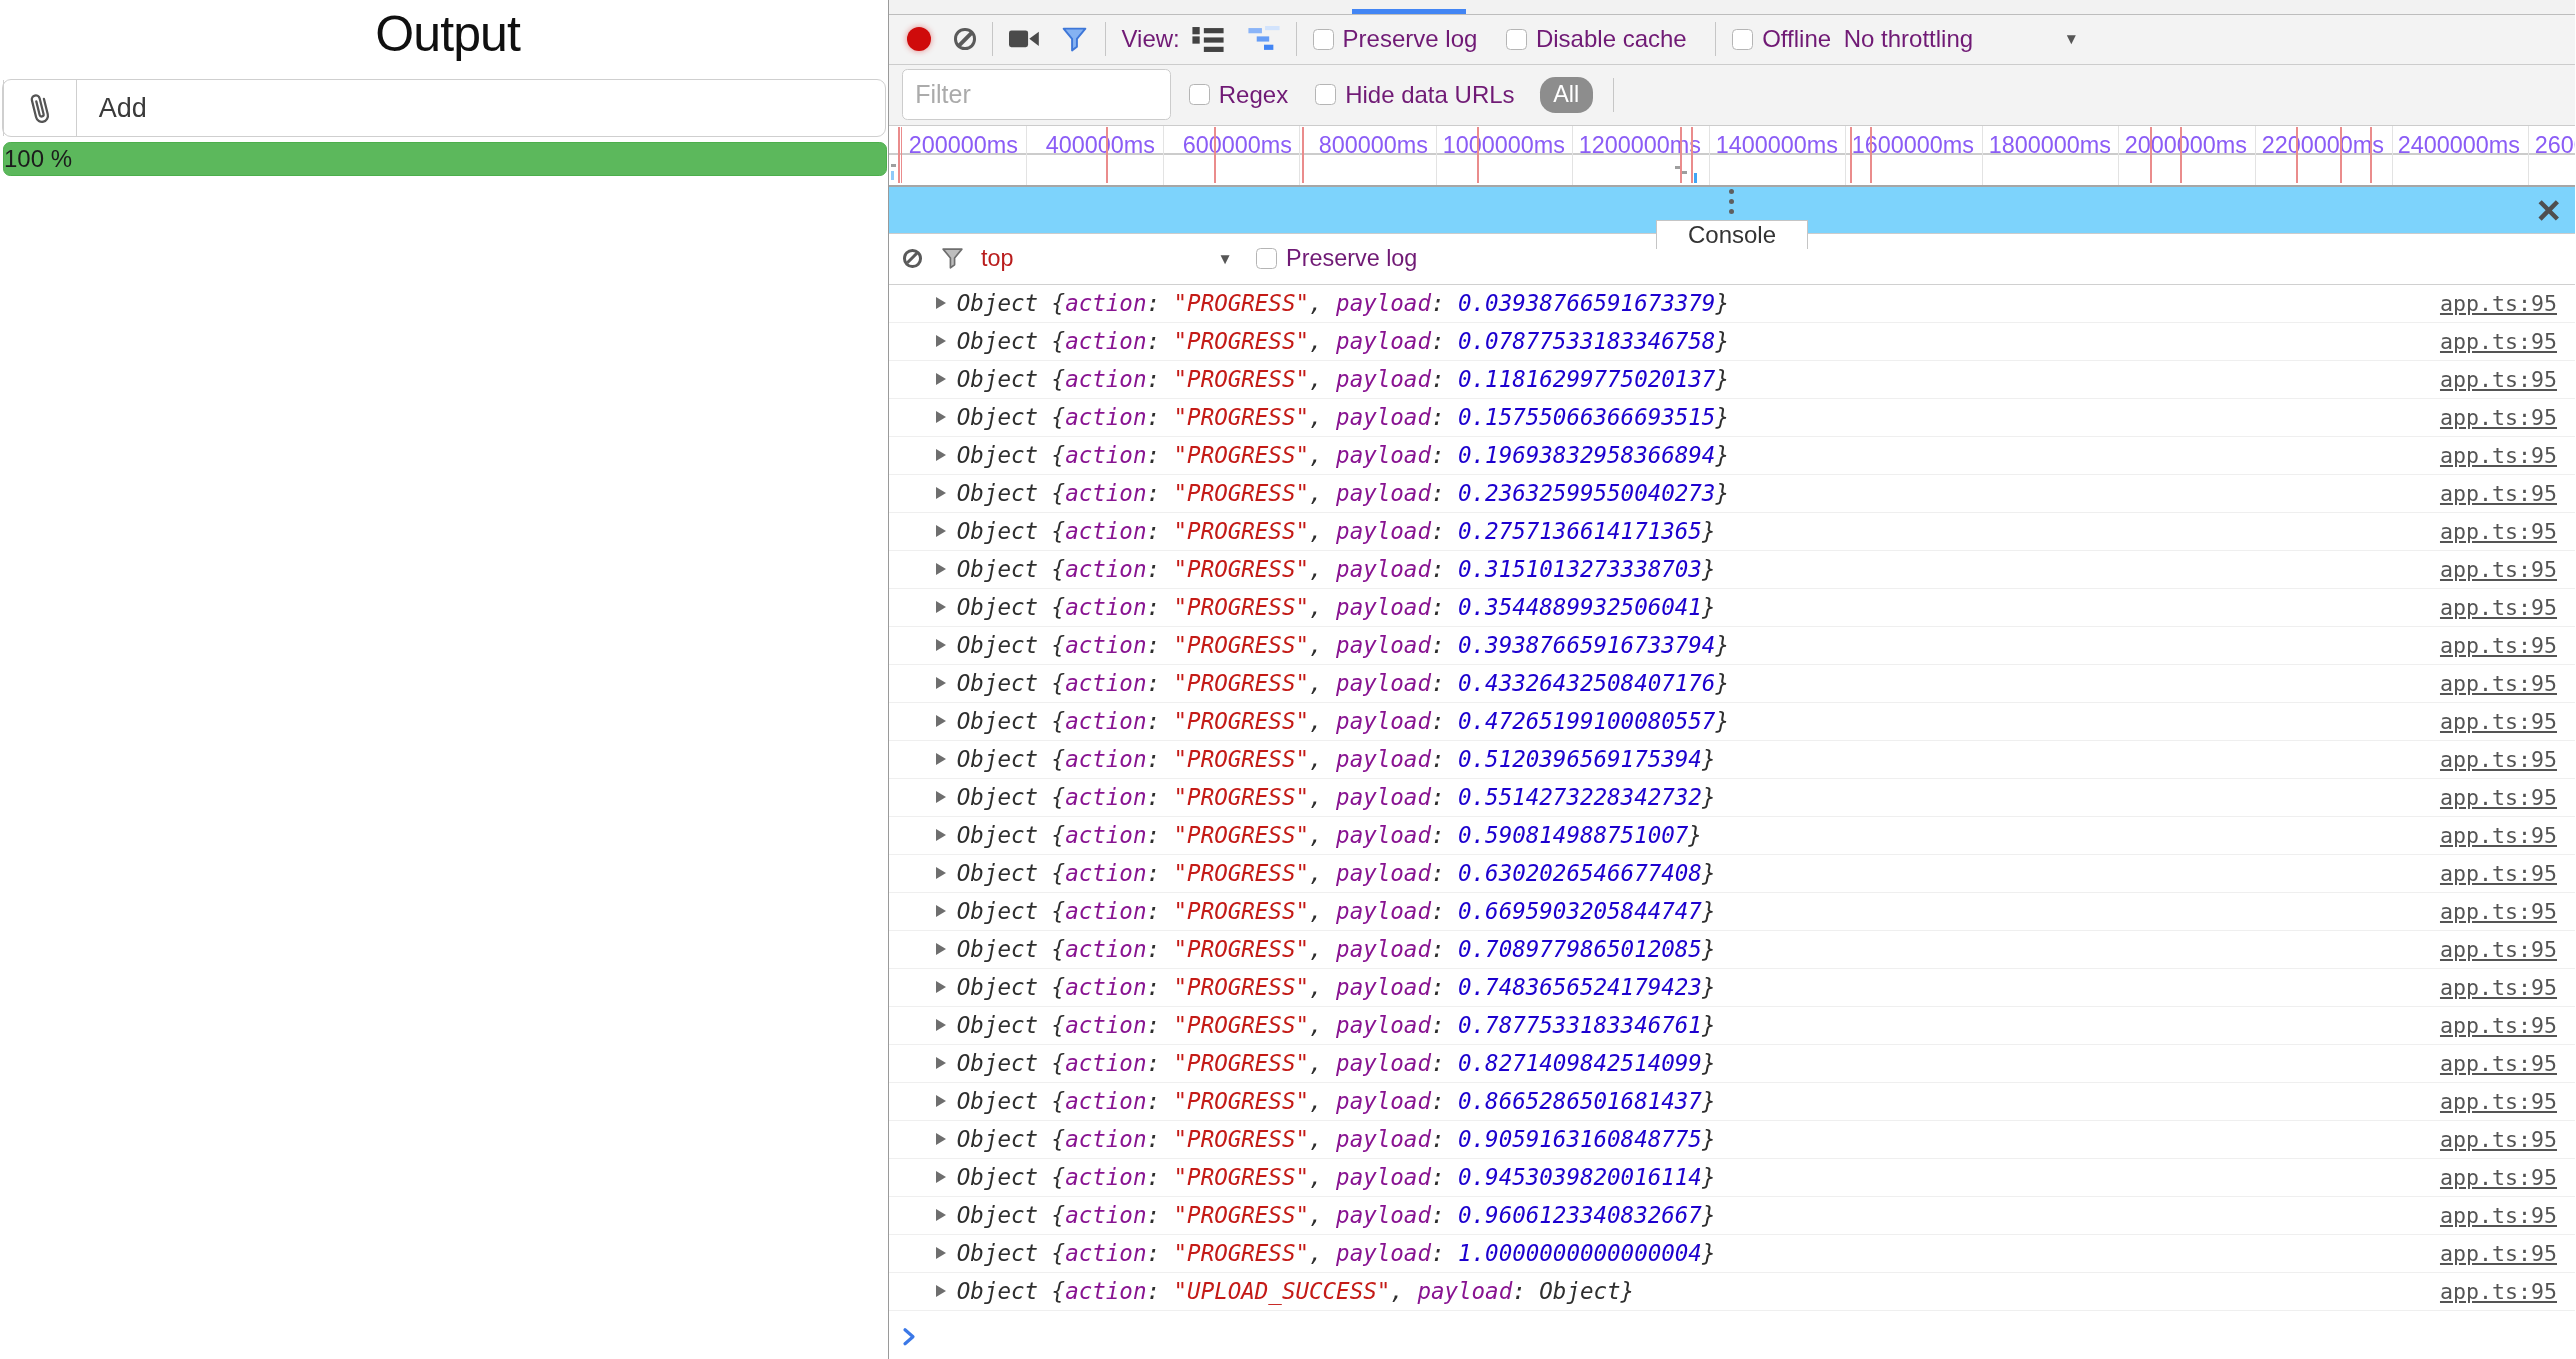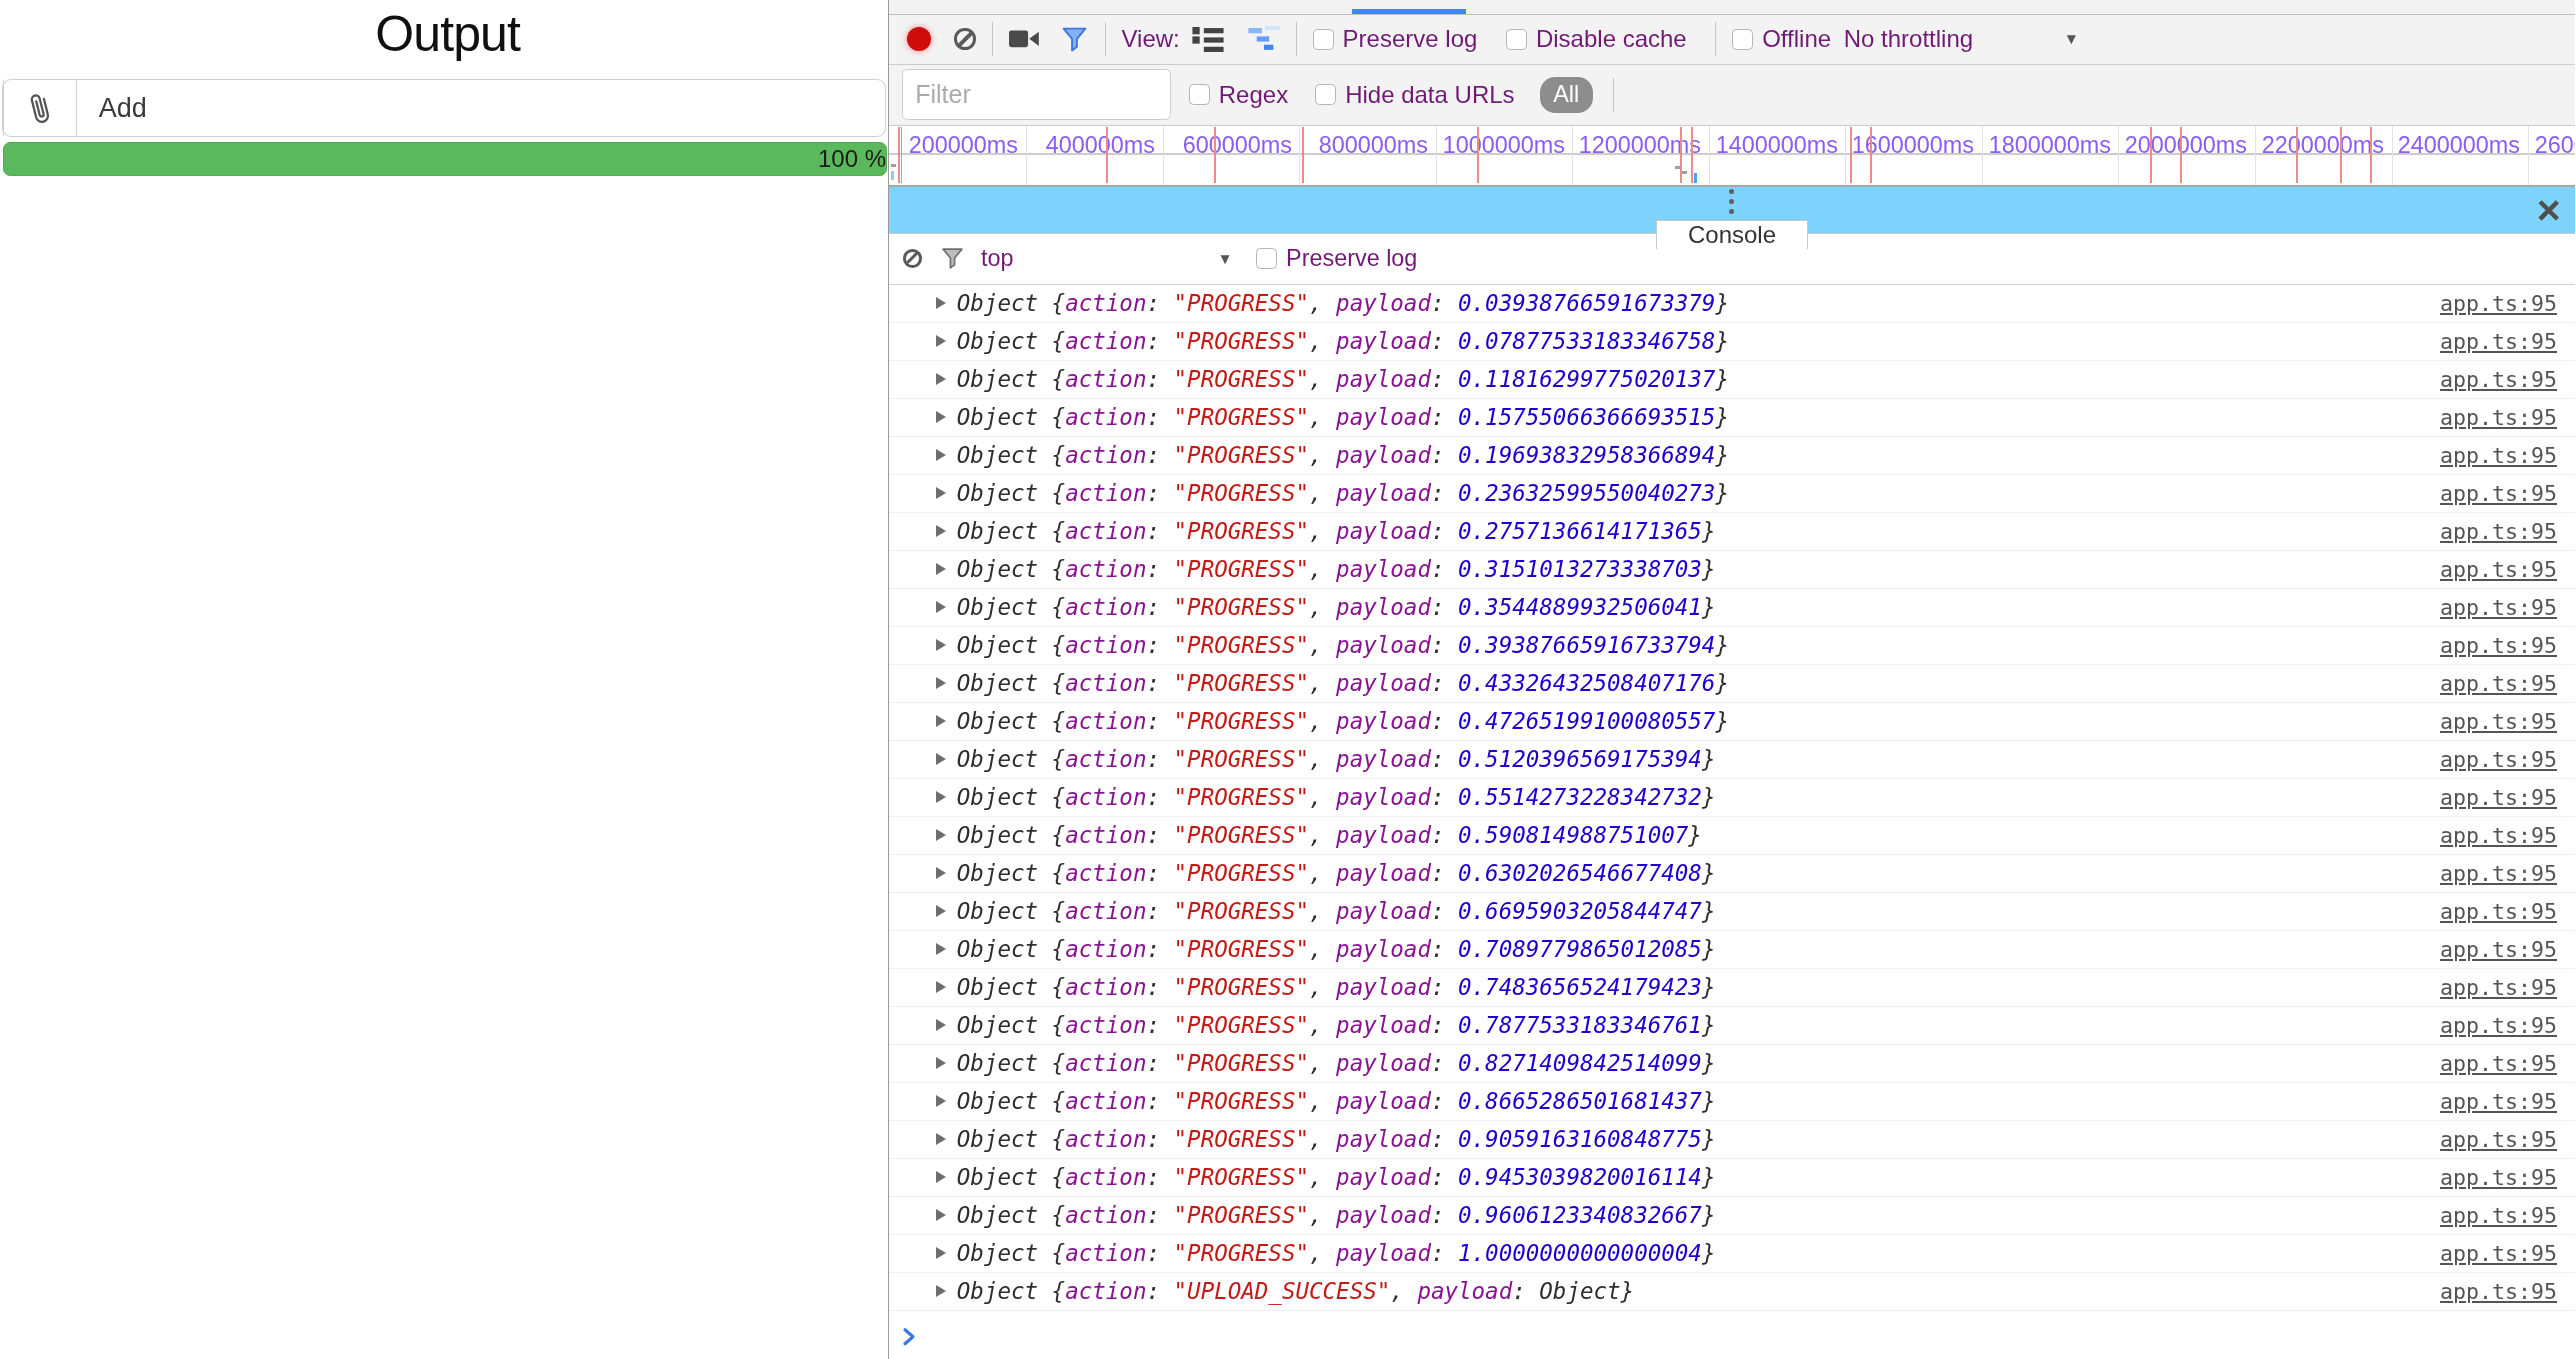--- a/index.html
+++ b/index.html
@@ -18,21 +18,21 @@
   .todo-input{
     flex:1;border:none;outline:none;font-size:27px;padding:0 0 0 20px;border-radius:9px 0 0 9px;
     font-family:"Liberation Sans",sans-serif;color:#333;background:transparent;
   }
   .todo-input::placeholder{color:#b9b9b9;}
   .attach-cell{width:72px;border-left:1.8px solid #cfcfcf;display:flex;align-items:center;justify-content:center;cursor:pointer;}
   .add-cell{width:92px;border-left:1.8px solid #cfcfcf;display:flex;align-items:center;justify-content:center;
     font-size:27px;color:#3a3a3a;cursor:pointer;border-radius:0 7.2px 7.2px 0;}
   .progress-bar{
     position:absolute;left:3px;top:142px;width:884px;height:34px;background:#5cb85c;border:0.9px solid #4cae4c;
-    border-radius:7.2px;display:flex;align-items:center;justify-content:flex-end;
+    border-radius:7.2px;display:flex;align-items:center;justify-content:flex-start;
     font-size:24px;color:#1c1c1c;box-sizing:border-box;
   }
   
   .devtools{position:absolute;left:888px;top:0;width:1688px;height:1359px;background:#fff;border-left:1.8px solid #9a9a9a;box-sizing:border-box;}
   .dt-inner{position:relative;width:1686px;height:1359px;}
   .tabstrip{position:relative;height:13.5px;background:#f2f2f2;border-bottom:0.9px solid #bdbdbd;}
   .tab-underline{position:absolute;left:463px;bottom:0;width:114px;height:4.5px;background:#4285f4;}
   .net-toolbar{height:49px;background:#f3f3f3;border-bottom:0.9px solid #ccc;display:flex;align-items:center;padding-left:18px;}
   .net-filterbar{height:60px;background:#f3f3f3;border-bottom:0.9px solid #ccc;display:flex;align-items:center;padding-left:12.6px;}
   .tb-sep{width:0.9px;height:34px;background:#c6c6c6;margin:0 16px;}
@@ -59,21 +59,21 @@
   
   .console-header{height:46px;background:#7dd3fc;border-bottom:0.9px solid #ccc;position:relative;display:flex;align-items:center;flex-direction:column;}
   .kebab{display:inline-flex;flex-direction:column;margin:0 16px 0 14.4px;cursor:pointer;}
   .kebab i{width:5.4px;height:5.4px;border-radius:50%;background:#5f5f5f;margin:2.3px 0;}
   .console-tab{height:42px;margin-top:3.6px;background:#fff;border:0.9px solid #c5c5c5;border-bottom:none;
     display:flex;align-items:center;padding:0 31px;font-size:24px;color:#333;cursor:pointer;}
   .close-x{position:absolute;right:14.4px;top:0;font-size:41px;color:#4f4f4f;line-height:46px;cursor:pointer;font-weight:bold;}
   .console-filter{height:50px;background:#fff;border-bottom:0.9px solid #d0d0d0;display:flex;align-items:center;padding-left:14.4px;}
   .icon-block.small{width:12.6px;height:12.6px;border-width:3.2px;}
   .icon-block.small::before{left:4.5px;top:-1.8px;width:3.2px;height:15.3px;}
-  .ctx-label{font-size:23.4px;color:#701a75;margin-left:16px;cursor:pointer;}
+  .ctx-label{font-size:23.4px;color:#b91c1c;margin-left:16px;cursor:pointer;}
   .ctx-arrow{margin-left:204px;}
   
   .console-log{background:#fff;}
   .console-row{height:38px;border-bottom:0.9px solid #efefef;display:flex;align-items:center;padding:0 18px 0 47px;box-sizing:border-box;}
   .tri{width:0;height:0;border-left:10.8px solid #6e6e6e;border-top:6.3px solid transparent;border-bottom:6.3px solid transparent;margin-right:10.8px;flex:0 0 auto;cursor:pointer;}
   .msg{font-family:"DejaVu Sans Mono",monospace;font-style:italic;font-size:22.5px;color:#2e2e2e;white-space:nowrap;flex:1;}
   .msg .key{color:#881391;}
   .msg .str{color:#c41a16;}
   .msg .num{color:#1c00cf;}
   .src-link{font-family:"DejaVu Sans Mono",monospace;font-size:21.6px;color:#545454;text-decoration:underline;white-space:nowrap;cursor:pointer;}

